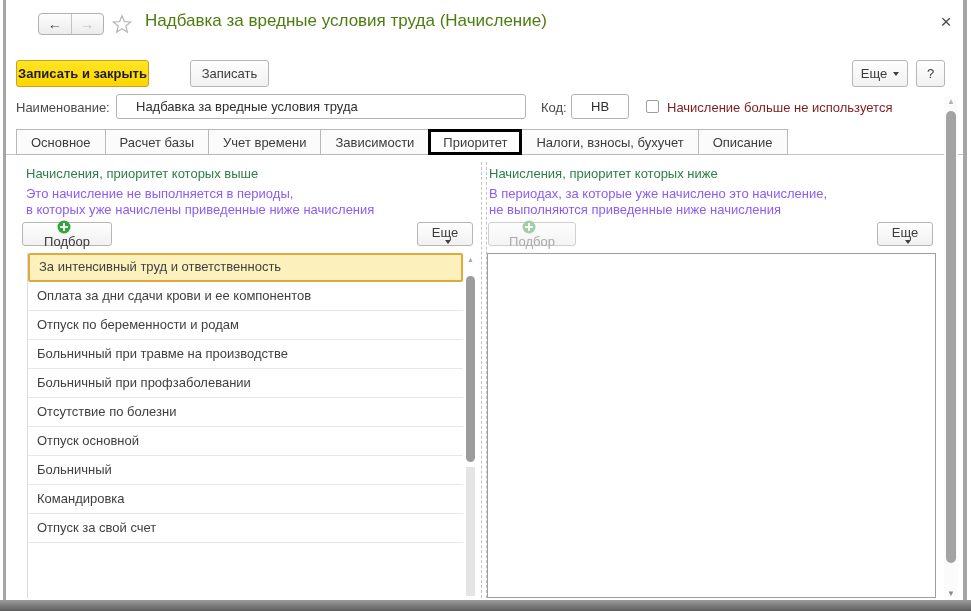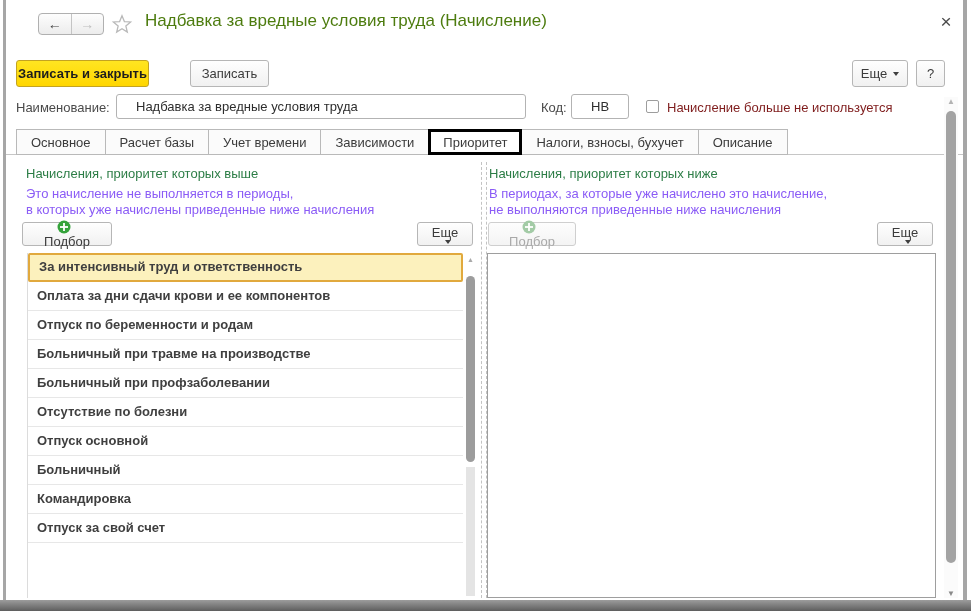--- a/index.html
+++ b/index.html
@@ -76,21 +76,21 @@
   .btn-more-left  { left:417px; width:56px; }
   .btn-pick-right { left:488px; width:88px; color:#a9a9a9; border-color:#cfcfcf;
                     background:linear-gradient(#fdfdfd,#f4f4f4); }
   .btn-more-right { left:877px; width:56px; }
   .pick-icon { margin-right:7px; display:flex; }
 
   
   .left-list { position:absolute; left:27px; top:253px; width:450px; height:345px;
                overflow:hidden; border-left:1px solid #dcdcdc; background:#fff; }
   .row { height:29px; line-height:28px; padding-left:9px; margin-right:14px;
-         border-bottom:1px solid #e7e7e7; color:#3f3f3f; white-space:nowrap; overflow:hidden;font-weight:bold; }
+         border-bottom:1px solid #e7e7e7; color:#3f3f3f; white-space:nowrap; overflow:hidden; }
   .row.selected { background:#fcf1bd; border:2px solid #e1a93d; border-radius:2px; line-height:24px; }
 
   .list-scrollbar { position:absolute; right:0; top:0; width:13px; height:345px; background:#fff; }
   .list-scroll-up { position:absolute; top:3px; left:0; width:13px; text-align:center;
                     font-size:7px; color:#a9a9a9; }
   .list-thumb { position:absolute; top:23px; left:2px; width:9px; height:186px;
                 background:#9c9c9c; border-radius:5px; }
   .list-track-lower { position:absolute; top:214px; bottom:2px; left:2px; width:9px; background:#e4e4e4; }
 
   

